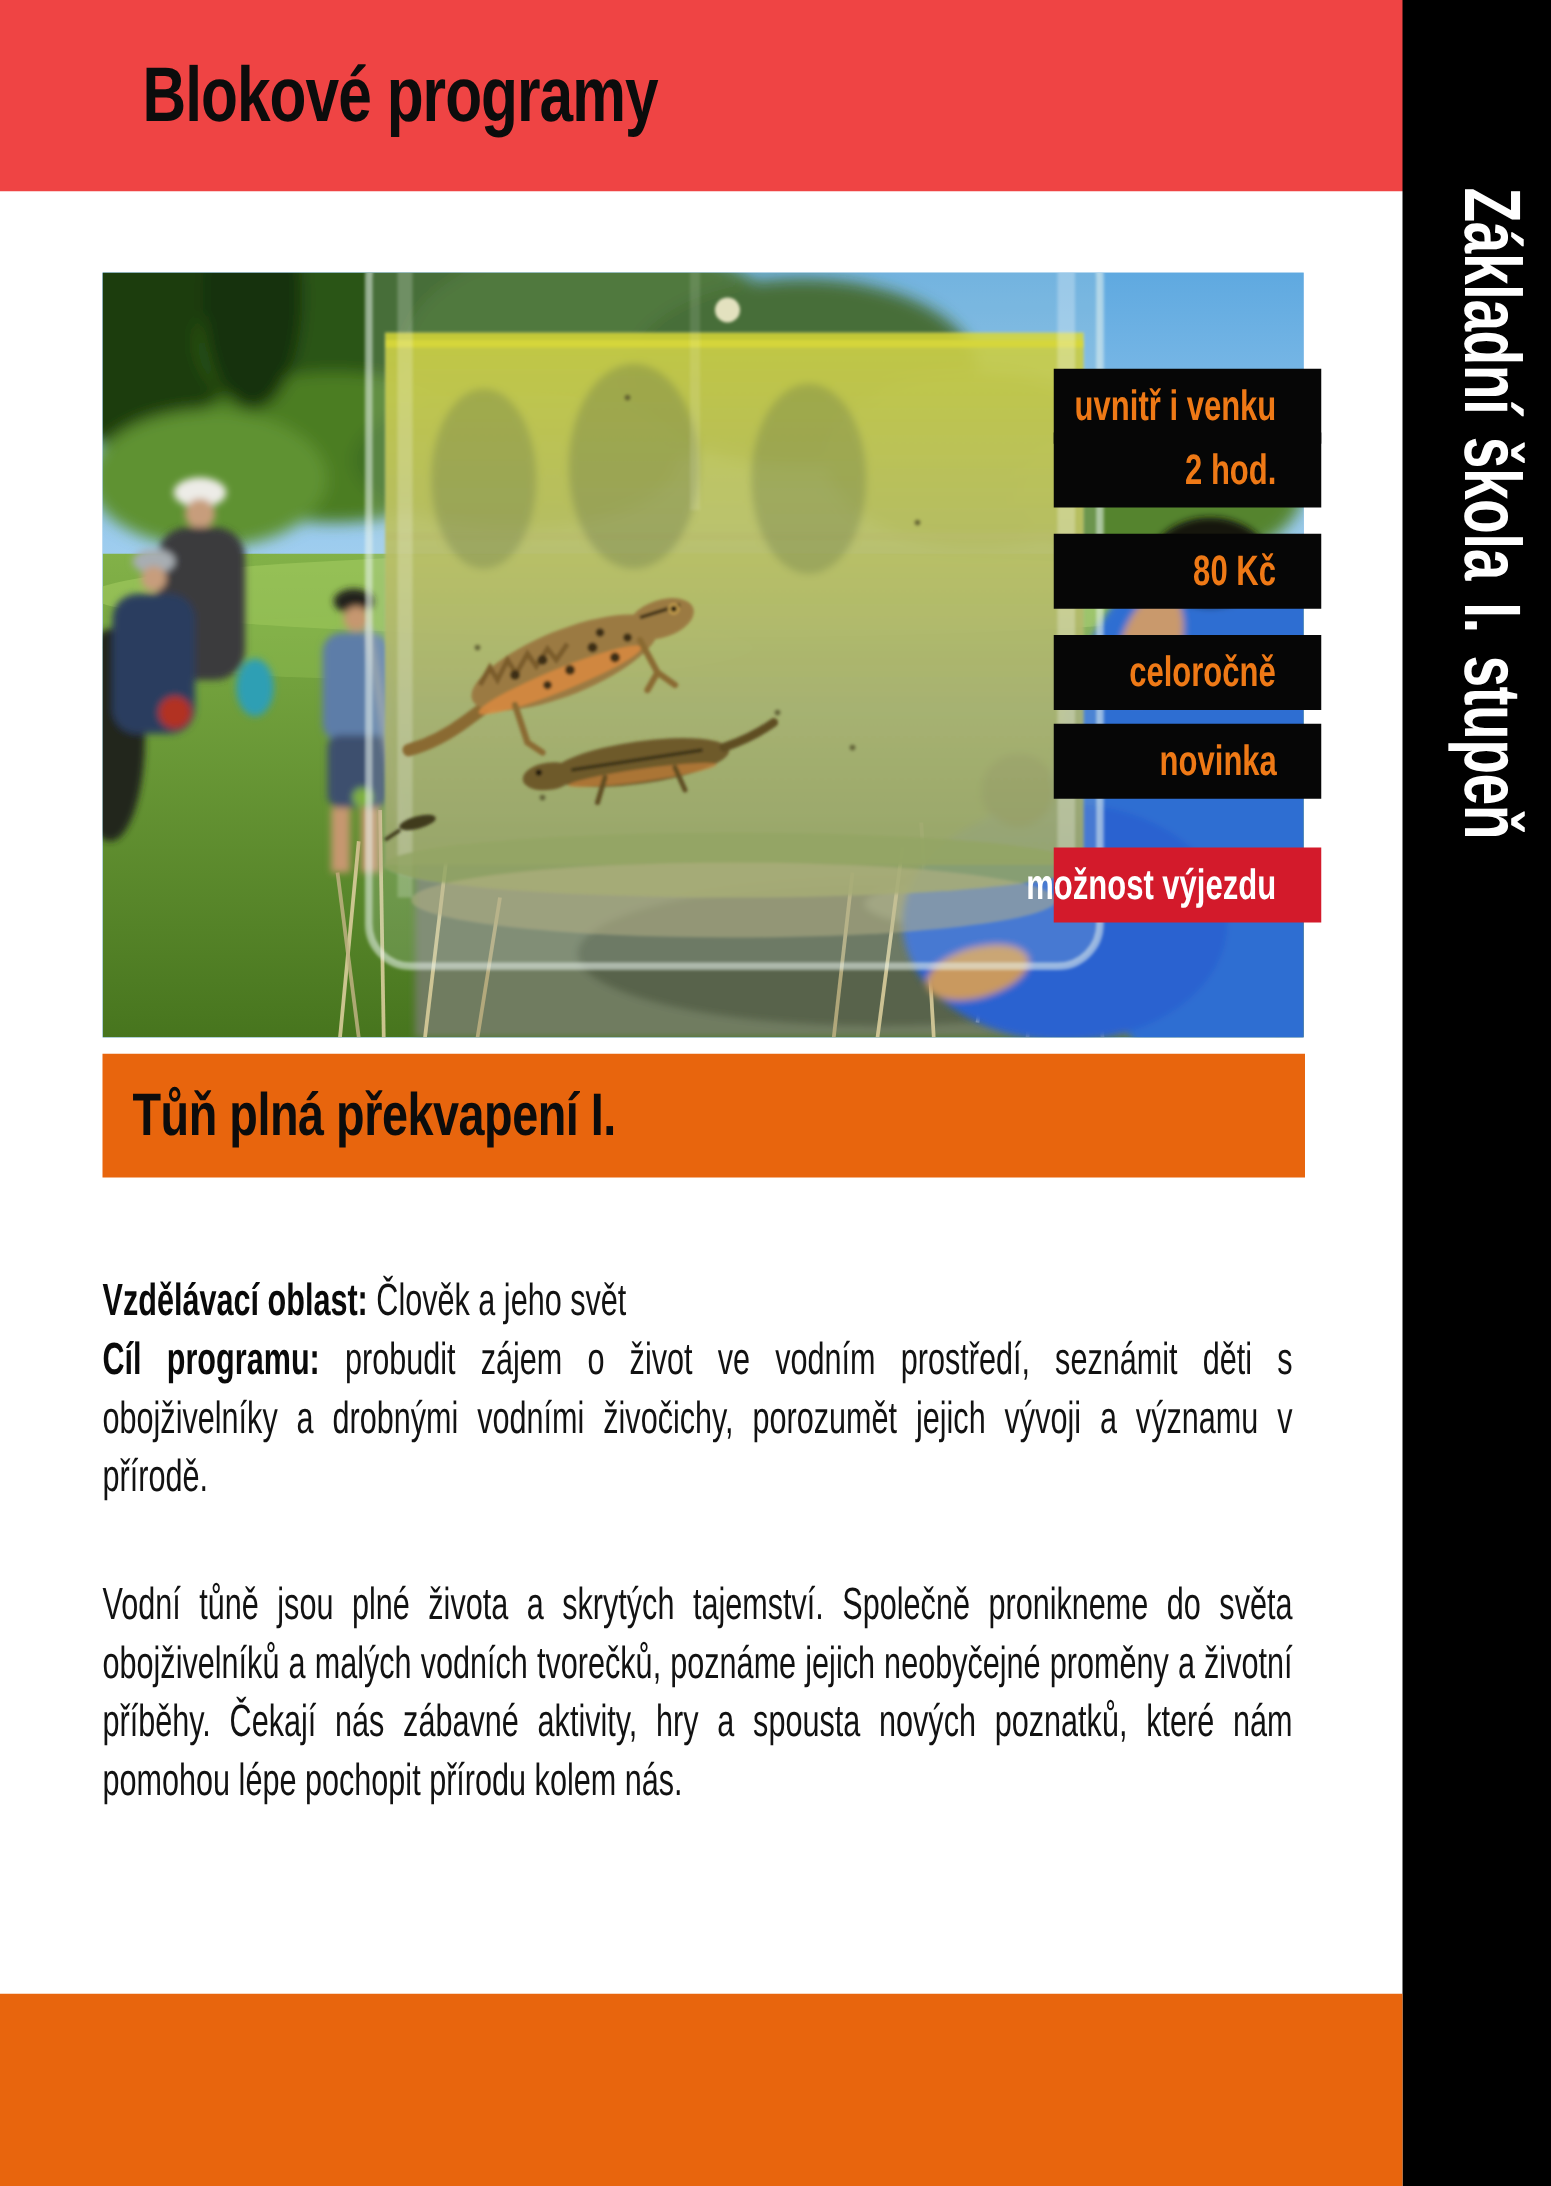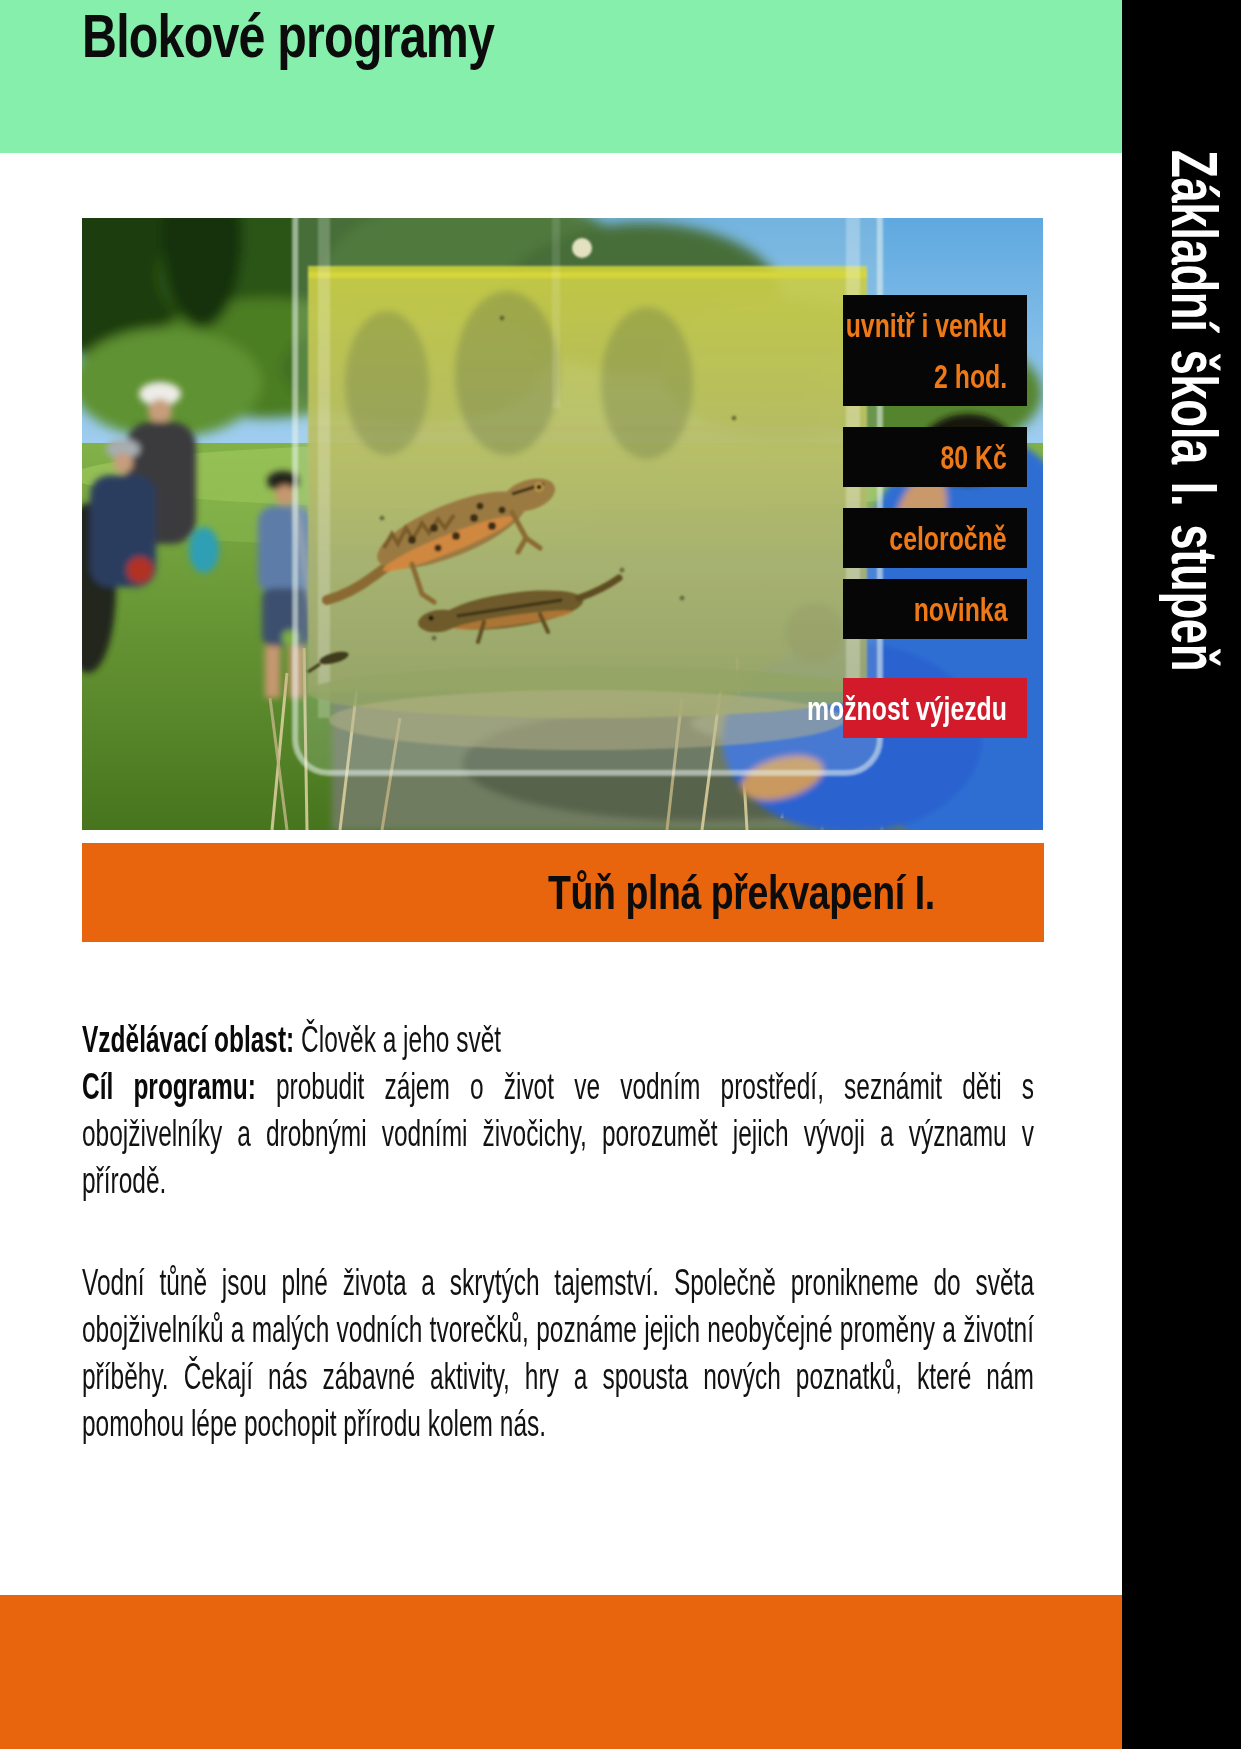--- a/index.html
+++ b/index.html
@@ -3,21 +3,21 @@
 <meta charset="utf-8">
 <style>
   html,body{margin:0;padding:0;background:#ffffff;}
   .page{
     position:relative;width:1241px;height:1749px;background:#ffffff;
     overflow:hidden;font-family:"Liberation Sans",sans-serif;
   }
   
   .header{
     position:absolute;left:0;top:0;width:1122px;height:153px;
-    background:#86efac;display:flex;align-items:flex-start;
+    background:#ef4444;display:flex;align-items:center;padding-left:32px;
   }
   .header h1{
     margin:0 0 0 82px;font-size:62px;font-weight:bold;color:#0c0c0c;
     letter-spacing:-1px;white-space:nowrap;
     transform:scaleX(0.78);transform-origin:0 50%;
   }
   
   .side-strip{
     position:absolute;left:1122px;top:0;width:119px;height:1749px;background:#000000;
   }
@@ -28,34 +28,34 @@
     transform:rotate(90deg) scaleX(0.71);transform-origin:0 0;
   }
   
   .photo{
     position:absolute;left:82px;top:218px;width:961px;height:612px;overflow:hidden;
     background:#7fb9e6;
   }
   .photo svg{display:block;}
   
   .badge{
-    position:absolute;left:843px;width:184px;height:60px;
+    position:absolute;left:843px;width:214px;height:60px;
     display:flex;align-items:center;justify-content:flex-end;
-    background:#060606;box-sizing:border-box;padding-right:20px;
+    background:#060606;box-sizing:border-box;padding-right:36px;
   }
   .badge .lbl{
     font-size:34px;font-weight:bold;color:#EE7916;white-space:nowrap;
     transform:scaleX(0.73);transform-origin:100% 50%;
   }
   .badge--red{background:#D31A2B;margin-top:28px;}
   .badge--red .lbl{color:#ffffff;}
   
   .title-bar{
     position:absolute;left:82px;top:843px;width:962px;height:99px;
-    background:#E8650D;display:flex;align-items:center;justify-content:flex-end;
+    background:#E8650D;display:flex;align-items:center;
   }
   .title-bar h2{
     margin:0 0 0 24px;font-size:48px;font-weight:bold;color:#0c0c0c;
     letter-spacing:-0.5px;white-space:nowrap;
     transform:scaleX(0.78);transform-origin:0 50%;
   }
   
   .text-col{
     position:absolute;left:82px;top:1016px;width:1400px;
     transform:scaleX(0.68);transform-origin:0 0;

